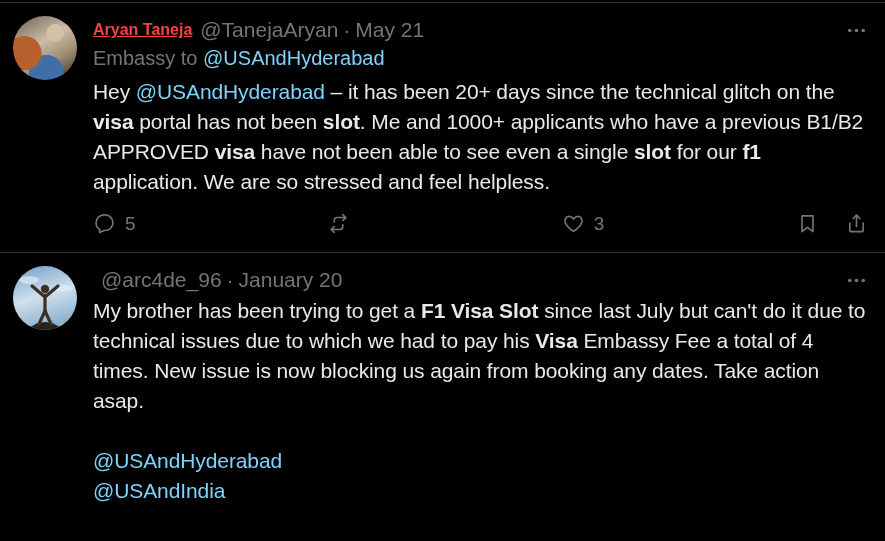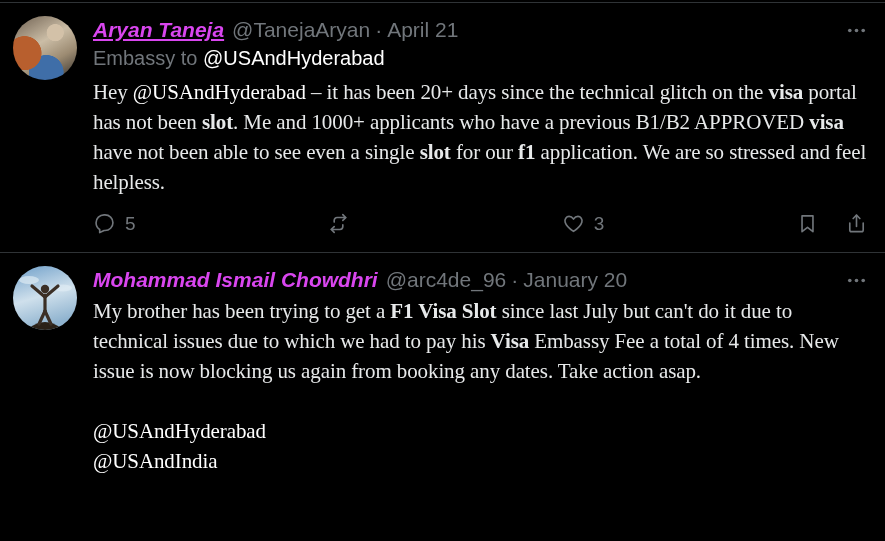--- a/index.html
+++ b/index.html
@@ -24,35 +24,35 @@
   .avatar-1 {
     background:
       radial-gradient(circle at 66% 26%, #d3c1a8 0 13%, rgba(0,0,0,0) 14%),
       radial-gradient(circle at 18% 58%, #b85f2e 0 26%, rgba(0,0,0,0) 27%),
       radial-gradient(circle at 52% 88%, #3f6ea8 0 26%, rgba(0,0,0,0) 27%),
       linear-gradient(150deg, #6b5d4e 0%, #cbbda6 42%, #9c8b72 68%, #2e2a26 100%);
   }
   .avatar-2 svg { display: block; width: 64px; height: 64px; }
   .content { flex: 1; min-width: 0; }
   .header-row { display: flex; align-items: flex-start; line-height: 28px; white-space: nowrap; }
-  .name { font-weight: 700; font-size: 21px; color: #d946ef; font-style: italic; }
+  .name { font-weight: 700; font-size: 16px; color: #ef4444; }
   .name.underlined { text-decoration: underline; }
   .meta { color: #71767b; font-size: 21px; margin-left: 8px; overflow: hidden; text-overflow: ellipsis; }
   .meta .dot { margin: 0 5px; }
   .more-btn {
     margin-left: auto; background: none; border: none; cursor: pointer;
     padding: 2px 0 0 10px; height: 26px; display: flex; align-items: center;
   }
   .replying { font-size: 20px; line-height: 28px; color: #71767b; }
   .tweet-body {
     font-size: 21px; line-height: 30px; color: #e7e9ea;
-    margin-top: 5px; letter-spacing: -0.1px; word-wrap: break-word; font-family: Liberation Serif, serif;
+    margin-top: 5px; letter-spacing: -0.1px; word-wrap: break-word;
   }
   .seg-bold { font-weight: 700; }
-  .seg-link { color: #ffffff; text-decoration: none; cursor: pointer; }
+  .seg-link { color: #7dd3fc; text-decoration: none; cursor: pointer; }
   .actions {
     display: flex; align-items: center;
     margin-top: 15px; padding-bottom: 17px;
     max-width: 780px;
   }
   .action-cell { flex: 1; display: flex; }
   .action {
     display: flex; align-items: center; gap: 9px;
     background: none; border: none; cursor: pointer;
     color: #71767b;
@@ -68,21 +68,21 @@
 
 <div class="page">
 
   <article class="tweet">
     <div class="avatar-col">
       <div class="avatar avatar-1"></div>
     </div>
     <div class="content">
       <div class="header-row">
         <span class="name underlined">Aryan Taneja</span>
-        <span class="meta"><span>@TanejaAryan</span><span class="dot">·</span><span>April 21</span></span>
+        <span class="meta"><span>@TanejaAryan</span><span class="dot">·</span><span>May 21</span></span>
         <button class="more-btn">
           <svg width="23" height="23" viewBox="0 0 24 24">
             <circle class="icon-fill" cx="5" cy="12" r="1.9"></circle>
             <circle class="icon-fill" cx="12" cy="12" r="1.9"></circle>
             <circle class="icon-fill" cx="19" cy="12" r="1.9"></circle>
           </svg>
         </button>
       </div>
       <div class="replying"><span>Embassy to </span><a class="seg-link">@USAndHyderabad</a></div>
       <div class="tweet-body"><span>Hey </span><span class="seg-link">@USAndHyderabad</span><span> – it has been 20+ days since the technical glitch on the </span><span class="seg-bold">visa</span><span> portal has not been </span><span class="seg-bold">slot</span><span>. Me and 1000+ applicants who have a previous B1/B2 APPROVED </span><span class="seg-bold">visa</span><span> have not been able to see even a single </span><span class="seg-bold">slot</span><span> for our </span><span class="seg-bold">f1</span><span> application. We are so stressed and feel helpless.</span></div>
@@ -153,21 +153,20 @@
             <path d="M32 31 L45 20"></path>
             <path d="M32 45 L26 58"></path>
             <path d="M32 45 L38 58"></path>
           </g>
           <circle cx="32" cy="23" r="4.2" fill="#3b2f26"></circle>
         </svg>
       </div>
     </div>
     <div class="content">
       <div class="header-row">
-        <span class="name">Mohammad Ismail Chowdhri</span>
         <span class="meta"><span>@arc4de_96</span><span class="dot">·</span><span>January 20</span></span>
         <button class="more-btn">
           <svg width="23" height="23" viewBox="0 0 24 24">
             <circle class="icon-fill" cx="5" cy="12" r="1.9"></circle>
             <circle class="icon-fill" cx="12" cy="12" r="1.9"></circle>
             <circle class="icon-fill" cx="19" cy="12" r="1.9"></circle>
           </svg>
         </button>
       </div>
       <div class="tweet-body" style="margin-top:2px"><span>My brother has been trying to get a </span><span class="seg-bold">F1 Visa Slot</span><span> since last July but can't do it due to technical issues due to which we had to pay his </span><span class="seg-bold">Visa</span><span> Embassy Fee a total of 4 times. New issue is now blocking us again from booking any dates. Take action asap.</span><br><br><span class="seg-link">@USAndHyderabad</span><br><span class="seg-link">@USAndIndia</span></div>

